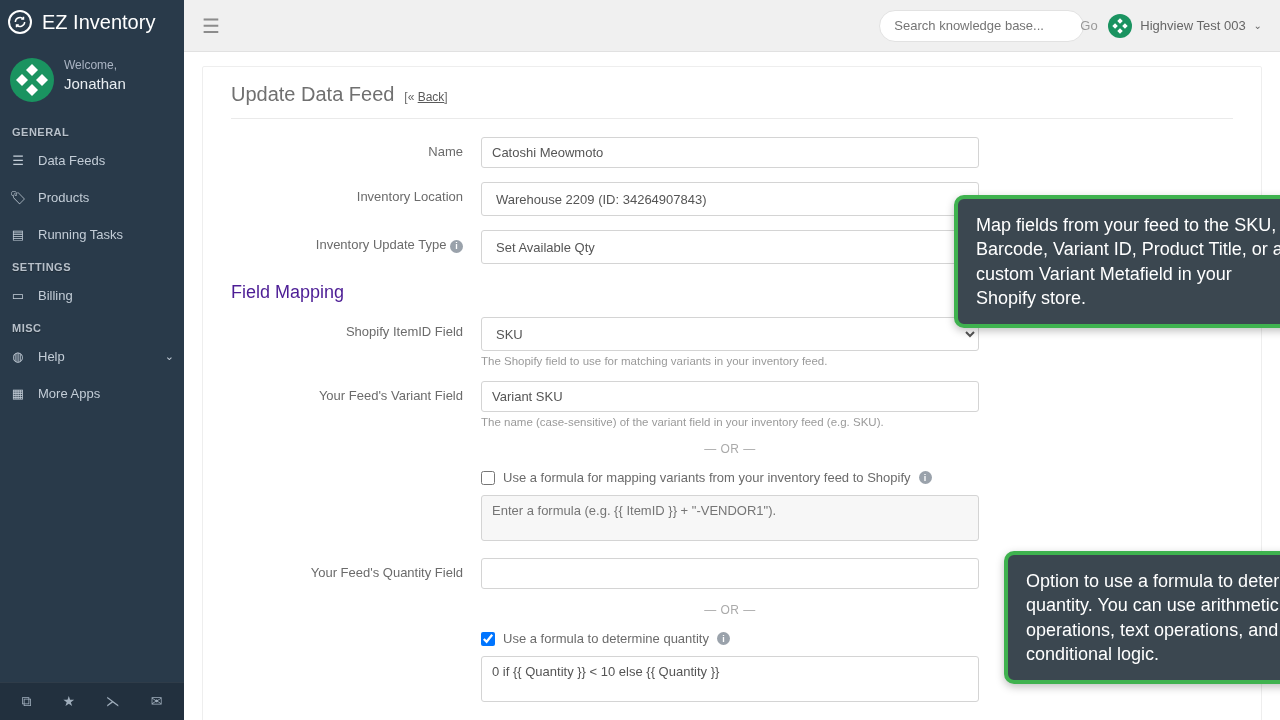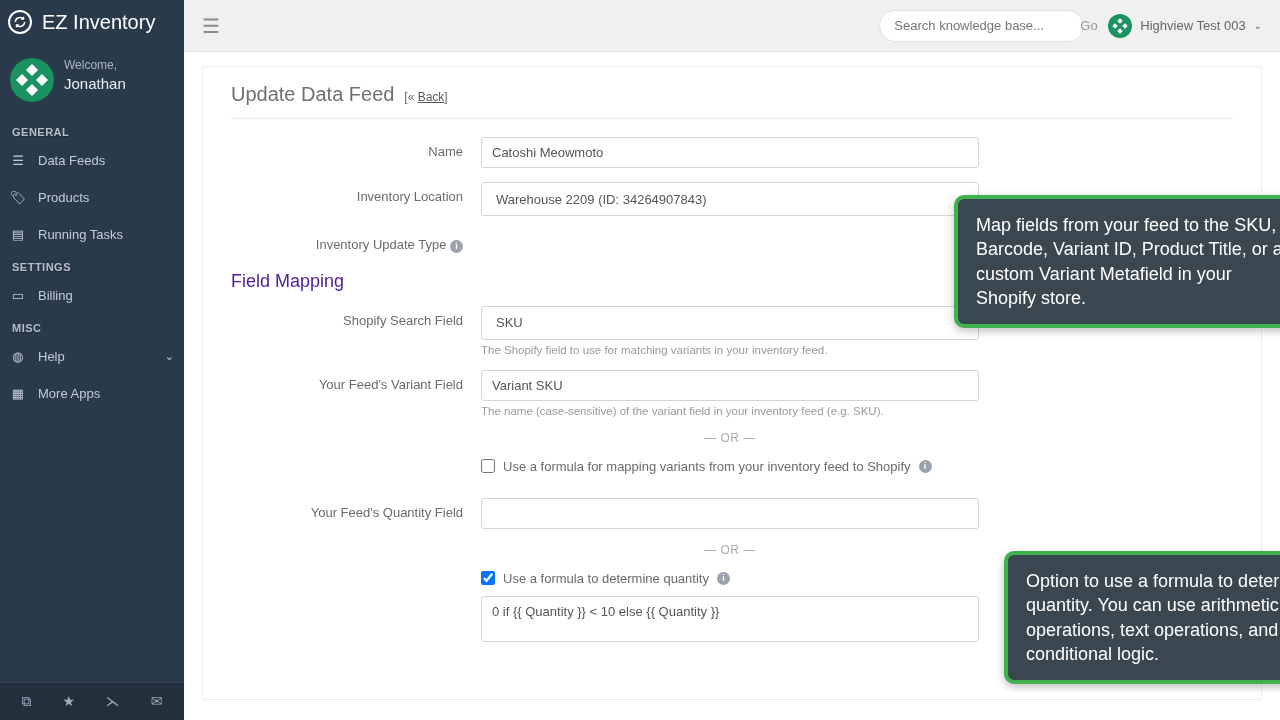--- a/index.html
+++ b/index.html
@@ -162,42 +162,44 @@
     <div class="frow">
       <div class="flabel">Name</div>
       <div class="fctrl"><input type="text" value="Catoshi Meowmoto" style=""></div>
     </div>
     <div class="frow">
       <div class="flabel">Inventory Location</div>
       <div class="fctrl"><select><option>Warehouse 2209 (ID: 34264907843)</option></select></div>
     </div>
     <div class="frow">
       <div class="flabel"><span>Inventory Update Type</span> <span class="info-ic">i</span></div>
+      <div class="fctrl"><select><option>Set Available Qty</option></select></div>
     </div>
 
     <div class="section-h">Field Mapping</div>
 
     <div class="frow">
-      <div class="flabel">Shopify Search Field</div>
+      <div class="flabel">Shopify ItemID Field</div>
       <div class="fctrl">
         <select><option>SKU</option></select>
         <div class="help">The Shopify field to use for matching variants in your inventory feed.</div>
       </div>
     </div>
     <div class="frow">
       <div class="flabel">Your Feed's Variant Field</div>
       <div class="fctrl">
         <input type="text" value="Variant SKU" style="">
         <div class="help">The name (case-sensitive) of the variant field in your inventory feed (e.g. SKU).</div>
         <div class="or-sep">— OR —</div>
         <div class="chk-row">
           <input type="checkbox" style="">
           <span>Use a formula for mapping variants from your inventory feed to Shopify</span>
           <span class="info-ic">i</span>
         </div>
+        <textarea style="background: rgb(247, 247, 247);" placeholder="Enter a formula (e.g. {{ ItemID }} + &quot;-VENDOR1&quot;)."></textarea>
       </div>
     </div>
 
     <div class="frow">
       <div class="flabel">Your Feed's Quantity Field</div>
       <div class="fctrl">
         <input type="text" style="">
         <div class="or-sep">— OR —</div>
         <div class="chk-row">
           <input type="checkbox" checked="" style="">

